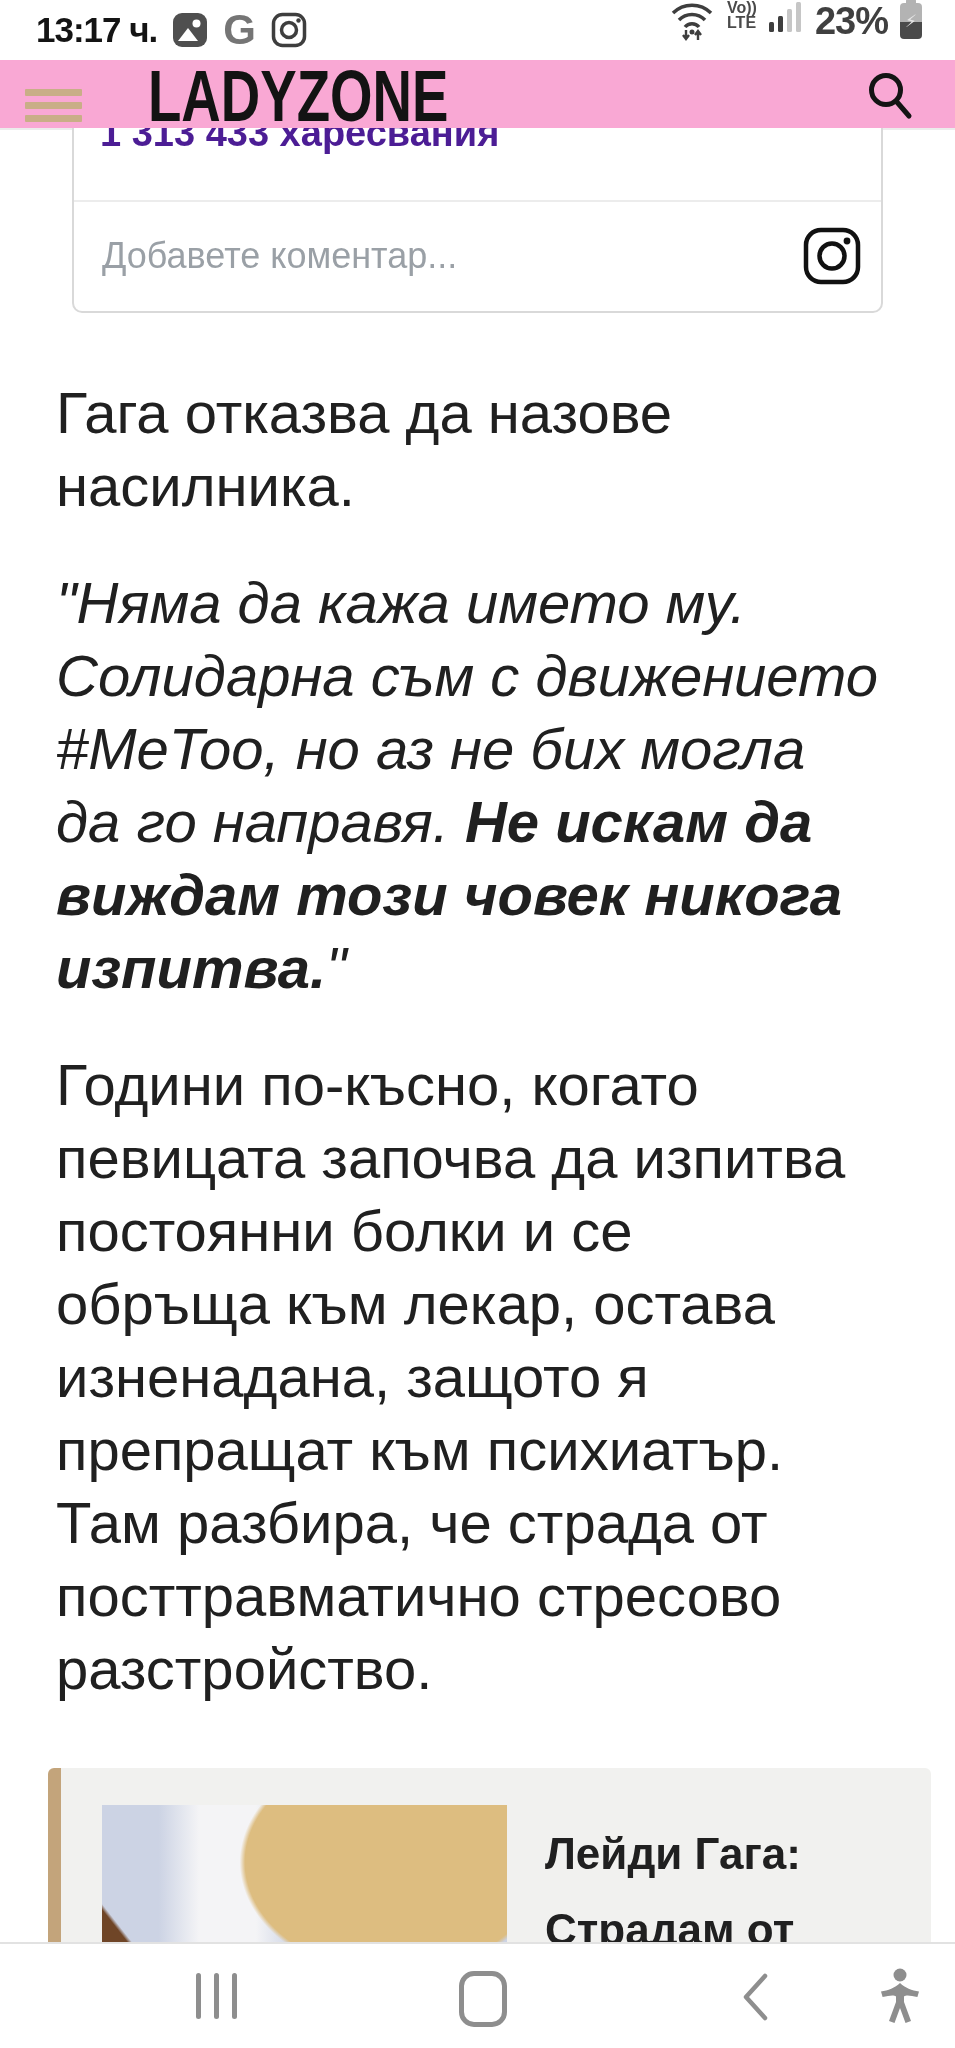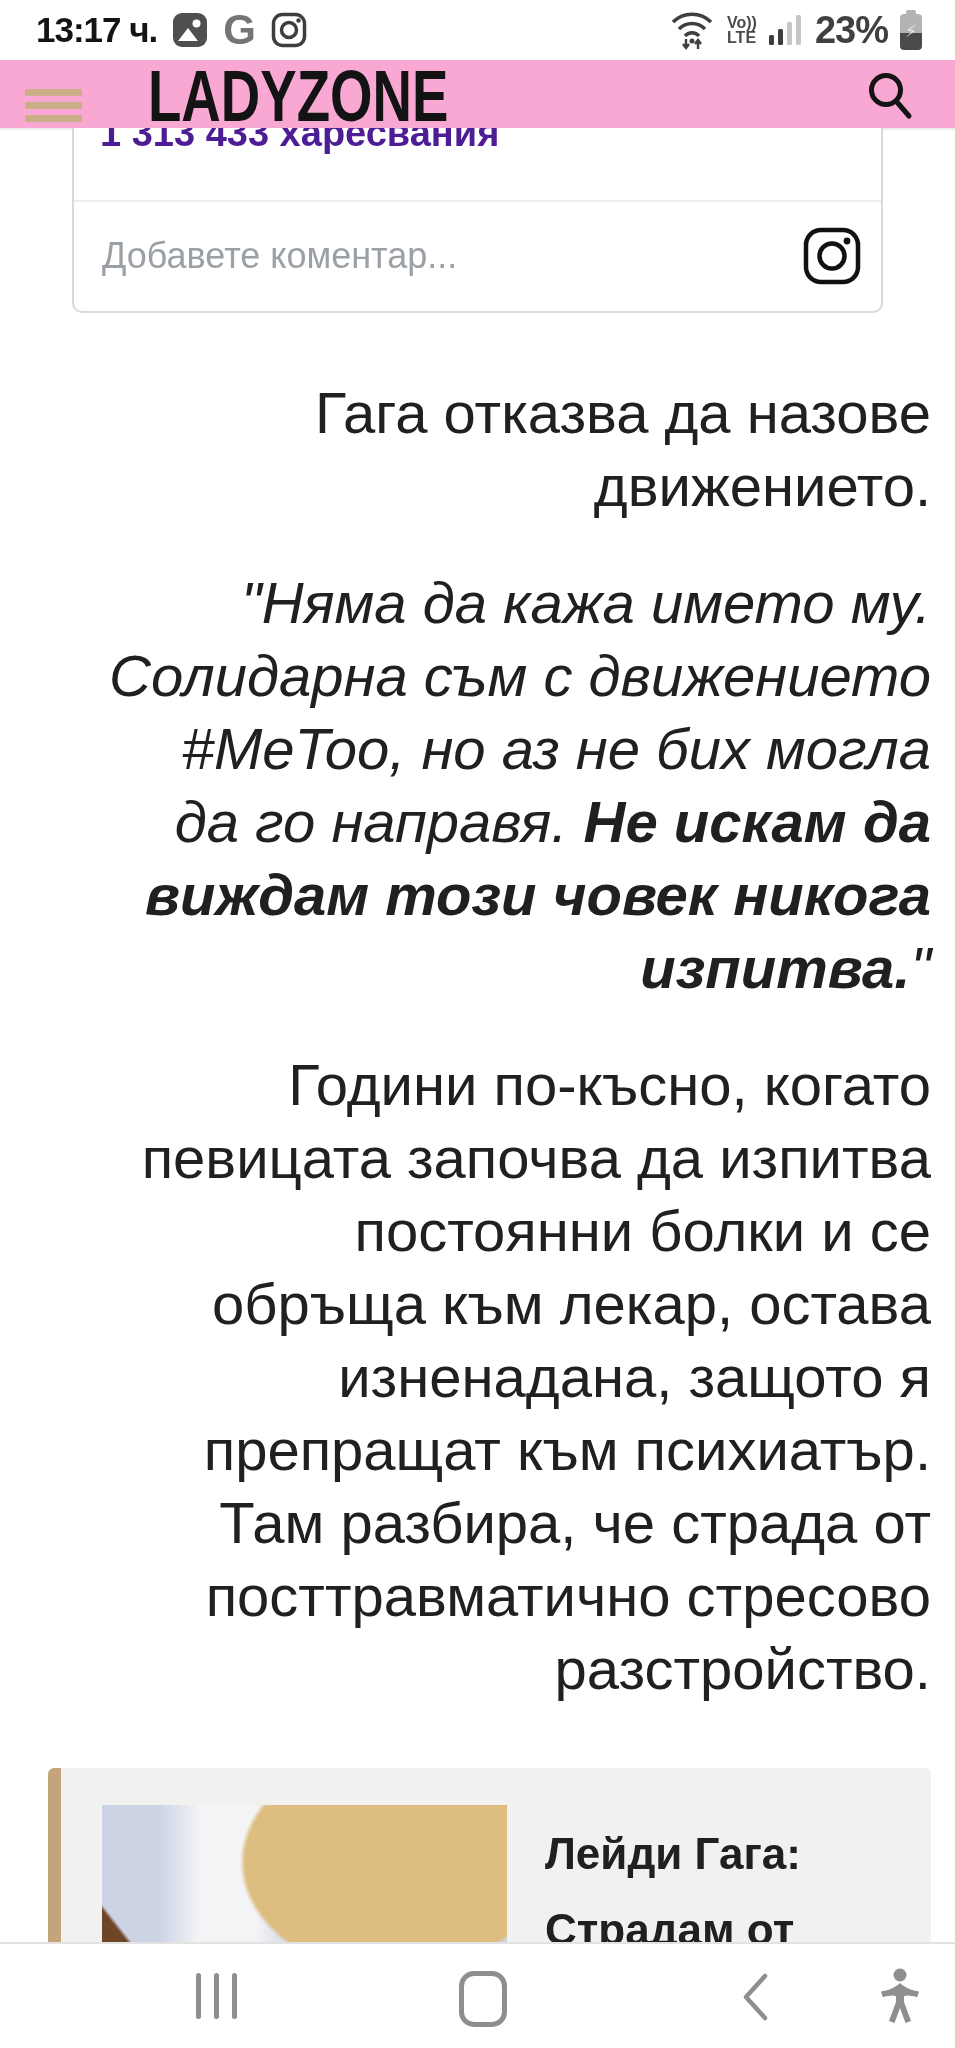--- a/index.html
+++ b/index.html
@@ -3,21 +3,21 @@
 <meta charset="utf-8">
 <style>
   html,body{margin:0;padding:0;}
   body{width:955px;height:2048px;position:relative;background:#fff;overflow:hidden;
        font-family:"Liberation Sans","DejaVu Sans",sans-serif;color:#202020;}
 
   
   .statusbar{position:absolute;left:0;top:0;width:955px;height:60px;background:#fff;}
   .sb-left{position:absolute;left:36px;top:0;height:60px;display:flex;align-items:center;gap:15px;}
   .sb-time{font-size:35px;font-weight:700;color:#141414;letter-spacing:-1px;}
-  .sb-right{position:absolute;right:33px;top:0;height:60px;display:flex;align-items:center;gap:12px;}
+  .sb-right{position:absolute;right:33px;top:0;height:60px;display:flex;gap:12px;}
   .volte{display:flex;flex-direction:column;line-height:15px;font-size:16px;font-weight:700;color:#4a4a4a;}
   .sb-pct{font-size:38px;font-weight:700;color:#404040;letter-spacing:-1px;}
   .battery{position:relative;width:22px;height:36px;border-radius:4px;
            background:linear-gradient(180deg,#b3b3b3 0 52%,#4a4a4a 52% 100%);margin-top:3px;}
   .battery:before{content:"";position:absolute;left:6px;top:-4px;width:10px;height:4px;background:#b3b3b3;border-radius:2px 2px 0 0;}
   .battery .bolt{position:absolute;left:0;top:0;width:22px;height:36px;display:flex;align-items:center;justify-content:center;
            font-size:17px;color:#e8e8e8;}
 
   
   .header{position:absolute;left:0;top:60px;width:955px;height:68px;background:#f9a8d4;border-bottom:2px solid #ececec;}
@@ -33,21 +33,21 @@
             border-radius:0 0 10px 10px;}
   .likes-clip{height:72px;overflow:hidden;padding-left:26px;border-bottom:2px solid #ececec;}
   .likes-clip span{display:inline-block;margin-top:-16px;font-size:38px;font-weight:600;color:#4c1d95;}
   .comment-row{height:107px;display:flex;align-items:center;padding:0 20px 0 26px;}
   .comment-input{flex:1;border:none;outline:none;font-size:36px;color:#444;background:transparent;
                  font-family:"Liberation Sans","DejaVu Sans",sans-serif;}
   .comment-input::placeholder{color:#9aa0a6;}
 
   
   .article{position:absolute;left:52px;top:376px;right:24px;}
-  .para{margin:0 0 44px 4px;text-align:right;}
+  .para{margin:0 0 44px 4px;}
   .tline{height:73px;line-height:73px;font-size:58px;white-space:pre;color:#202020;}
   .quote .tline{font-style:italic;}
   .tline .b{font-weight:700;}
 
   
   .rel-card{position:absolute;left:48px;top:1768px;width:870px;height:194px;overflow:hidden;
             border-left:13px solid #c3a47b;background:#f1f1ef;cursor:pointer;border-radius:6px;}
   .rel-img{position:absolute;left:41px;top:37px;width:405px;height:220px;background-color:#ccd3e4;
     background-image:
       linear-gradient(52deg,#6f4527 0 38%,rgba(111,69,39,0) 40%),
@@ -151,21 +151,21 @@
         <circle cx="29" cy="29" r="12.5" stroke-width="4.5"></circle>
         <circle cx="44" cy="14" r="3.4" fill="#111" stroke="none"></circle>
       </svg>
     </span>
   </div>
 </div>
 
 <div class="article">
   <div class="para">
       <div class="tline"><span>Гага отказва да назове</span></div>
-      <div class="tline"><span>движението.</span></div>
+      <div class="tline"><span>насилника.</span></div>
     </div>
   <div class="para quote">
       <div class="tline"><span>"Няма да кажа името му.</span></div>
       <div class="tline"><span>Солидарна съм с движението</span></div>
       <div class="tline"><span>#MeToo, но аз не бих могла</span></div>
       <div class="tline"><span>да го направя. </span><span class="b">Не искам да</span></div>
       <div class="tline"><span class="b">виждам този човек никога</span></div>
       <div class="tline"><span class="b">изпитва.</span><span>"</span></div>
     </div>
   <div class="para">

